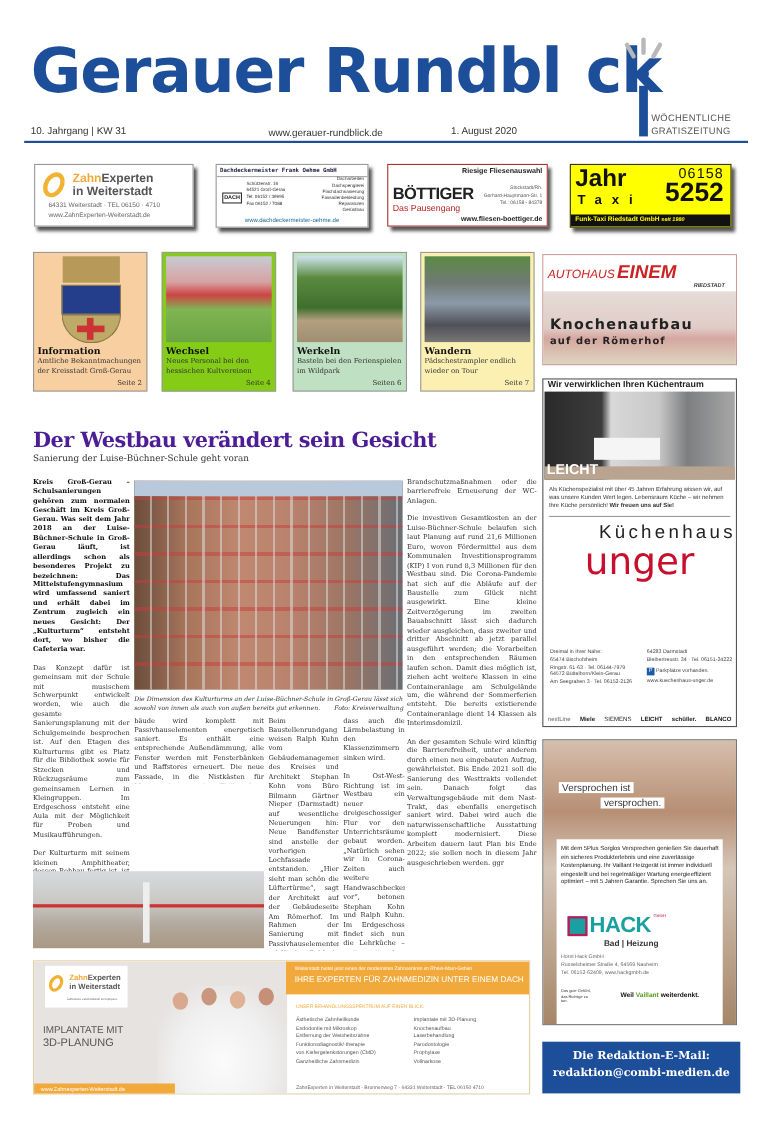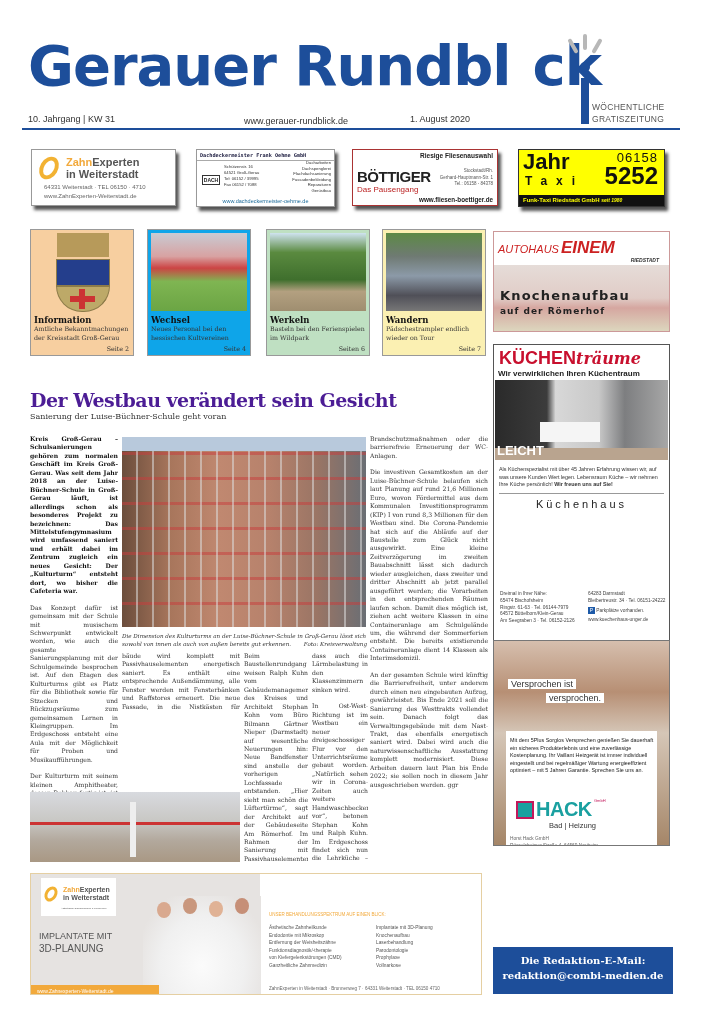--- a/index.html
+++ b/index.html
@@ -96,21 +96,21 @@
     <div style="position:absolute;left:23px;top:0;width:52px;height:24px;background:#b79a5a"></div>
     <div style="position:absolute;left:22px;top:26px;width:54px;height:27px;background:#243e8c;border:1px solid #8c7b49"></div>
     <div style="position:absolute;left:22px;top:53px;width:54px;height:26px;background:#bda968;border-radius:0 0 27px 27px;border:1px solid #8c7b49"></div>
     <div style="position:absolute;left:45px;top:56px;width:6px;height:20px;background:#c33"></div>
     <div style="position:absolute;left:36px;top:63px;width:25px;height:6px;background:#c33"></div>
   </div>
   <h3>Information</h3>
   <p>Amtliche Bekanntmachungen der Kreisstadt Groß-Gerau</p>
   <span class="pg">Seite 2</span>
 </div>
-<div class="teaser" style="left:147px;width:104px;background:#0ea5e9">
+<div class="teaser" style="left:147px;width:104px;background:#84cc16">
   <div class="img" style="background:linear-gradient(#c8cbd3 0%,#d8a2a2 30%,#c44 45%,#7fb552 62%,#6ba544 100%)"></div>
   <h3>Wechsel</h3>
   <p>Neues Personal bei den hessischen Kultvereinen</p>
   <span class="pg">Seite 4</span>
 </div>
 <div class="teaser" style="left:266px;width:104px;background:#bfe0c2">
   <div class="img" style="background:linear-gradient(#cfe3ef 0%,#5a8a3f 25%,#3f6f2d 60%,#b3a080 75%,#9f8e70 100%)"></div>
   <h3>Werkeln</h3>
   <p>Basteln bei den Ferienspielen im Wildpark</p>
   <span class="pg">Seiten 6</span>
@@ -157,30 +157,30 @@
 <div class="rpanel" style="top:231px;height:101px;background:#f4eeea;border-color:#c99">
   <div style="position:absolute;left:0;right:0;top:0;height:33px;background:#fff"></div>
   <div style="position:absolute;left:4px;top:6px;font-size:11px;font-style:italic;color:#c22"><span style="font-weight:normal;color:#c22">AUTOHAUS</span><span style="font-weight:bold;font-size:17px;margin-left:2px">EINEM</span></div>
   <div style="position:absolute;right:10px;top:25px;font-size:5px;font-weight:bold;font-style:italic;color:#333">RIEDSTADT</div>
   <div style="position:absolute;left:0;right:0;top:33px;bottom:0;background:linear-gradient(180deg,#e3d9d5 0%,#ddc6c0 50%,#d09a93 65%,#d8d2b6 100%);opacity:.85"></div>
   <div style="position:absolute;left:6px;top:56px;font-size:13px;font-weight:bold;color:#222;letter-spacing:1.2px;font-family:'DejaVu Sans',sans-serif">Knochenaufbau</div>
   <div style="position:absolute;left:6px;top:74px;font-size:9px;font-weight:bold;color:#222;letter-spacing:1px;font-family:'DejaVu Sans',sans-serif">auf der Römerhof</div>
 </div>
 
 <div class="rpanel" style="top:344px;height:317px;background:#fff;border-color:#555">
-  <div style="padding:3px 5px 0;white-space:nowrap"><span style="font-size:18px;font-weight:bold;color:#c8102e">KÜCHEN</span><span style="font-family:'DejaVu Serif',serif;font-size:16px;font-style:italic;font-weight:bold;color:#c8102e">träume</span></div>
   <div style="margin:0 4px;font-size:8px;font-weight:bold;color:#222;white-space:nowrap">Wir verwirklichen Ihren Küchentraum</div>
   <div style="position:relative;margin:2px 1px 0;height:80px;background:linear-gradient(90deg,#2a2a2a 0%,#3c3c3c 30%,#d8d8d8 35%,#c8c8c8 60%,#7d7e80 75%,#a7a7a7 100%)">
     <div style="position:absolute;left:45px;top:42px;width:60px;height:20px;background:#f5f5f5"></div>
     <div style="position:absolute;left:0;right:0;bottom:0;height:12px;background:#b9a48f"></div>
     <div style="position:absolute;left:2px;bottom:2px;font-size:13px;font-weight:bold;color:#fff">LEICHT</div>
   </div>
   <div style="margin:6px 5px 0;font-size:5.4px;line-height:7.5px;color:#333"><span>Als Küchenspezialist mit über 45 Jahren Erfahrung wissen wir, auf was unsere Kunden Wert legen. Lebensraum Küche – wir nehmen Ihre Küche persönlich!</span> <b>Wir freuen uns auf Sie!</b></div>
   <div style="margin:4px 5px;height:1px;background:#999"></div>
-  <div style="text-align:center;font-size:11px;letter-spacing:3px;color:#222">Küchenhaus</div>
+  <div style="text-align:right;font-size:17px;letter-spacing:3px;color:#222">Küchenhaus</div>
+  <div style="text-align:center;font-size:34px;line-height:34px;color:#c8102e;font-family:'DejaVu Sans',sans-serif">unger</div>
   <div style="position:absolute;left:6px;top:246px;font-size:4.8px;line-height:6.8px;color:#444">
       <div>Dreimal in Ihrer Nähe:</div>
       <div>65474 Bischofsheim</div>
       <div>Ringstr. 61-63 · Tel. 06144-7979</div>
       <div>64572 Büttelborn/Klein-Gerau</div>
       <div>Am Seegraben 3 · Tel. 06152-2126</div>
     </div>
   <div style="position:absolute;left:94px;top:246px;font-size:4.8px;line-height:6.8px;color:#444">
       <div>64283 Darmstadt</div>
       <div>Bleibertreustr. 34 · Tel. 06151-24222</div>
@@ -190,29 +190,29 @@
   <div style="position:absolute;left:4px;right:4px;bottom:3px;display:flex;justify-content:space-between;font-size:5.5px;font-weight:bold;color:#222">
       <span style="font-weight:normal;color:#666">nextLine</span>
       <span>Miele</span>
       <span style="font-weight:normal">SIEMENS</span>
       <span>LEICHT</span>
       <span>schüller.</span>
       <span>BLANCO</span>
     </div>
 </div>
 
-<div class="rpanel" style="top:640px;height:206px;background:linear-gradient(180deg,#d6bfae 0%,#b78f74 25%,#d5c6b7 45%,#a58668 100%);border-color:#777">
+<div class="rpanel" style="top:672px;height:260px;background:linear-gradient(180deg,#d6bfae 0%,#b78f74 25%,#d5c6b7 45%,#a58668 100%);border-color:#777">
   <div style="position:absolute;left:14px;top:38px;background:#fff;padding:0 3px;font-size:9px;color:#333">Versprochen ist</div>
   <div style="position:absolute;left:52px;top:52px;background:#fff;padding:0 3px;font-size:9px;color:#333">versprochen.</div>
   <div style="position:absolute;left:12px;right:12px;top:90px;bottom:0;background:#fff"></div>
   <div style="position:absolute;left:16px;right:14px;top:96px;font-size:5.4px;line-height:7.5px;color:#222">Mit dem 5Plus Sorglos Versprechen genießen Sie dauerhaft ein sicheres Produkterlebnis und eine zuverlässige Kostenplanung. Ihr Vaillant Heizgerät ist immer individuell eingestellt und bei regelmäßiger Wartung energieeffizient optimiert – mit 5 Jahren Garantie. Sprechen Sie uns an.</div>
   <div style="position:absolute;left:22px;top:160px;width:18px;height:18px;border:2px solid #c2185b;background:#1aa0a0"></div>
   <div style="position:absolute;left:42px;top:157px;font-size:20px;font-weight:bold;color:#1aa0a0;letter-spacing:-.5px">HACK</div>
   <div style="position:absolute;left:100px;top:157px;font-size:4px;color:#c2185b">GmbH</div>
-  <div style="position:absolute;left:55px;top:180px;font-size:7.5px;font-weight:normal;color:#333">Bad | Heizung</div>
+  <div style="position:absolute;left:55px;top:180px;font-size:7.5px;font-weight:bold;color:#333">Bad | Heizung</div>
   <div style="position:absolute;left:16px;top:195px;font-size:4.8px;line-height:6.8px;color:#666">
       <div>Horst Hack GmbH</div>
       <div>Rüsselsheimer Straße 4, 64569 Nauheim</div>
       <div>Tel. 06152-62409, www.hackgmbh.de</div>
     </div>
   <div style="position:absolute;left:16px;top:226px;width:30px;font-size:3.6px;line-height:4.6px;color:#333">Das gute Gefühl, das Richtige zu tun.</div>
   <div style="position:absolute;left:70px;top:229px;font-size:6px;font-weight:bold;color:#111;white-space:nowrap"><span>Weil</span> <span style="color:#5a9e1f">Vaillant</span> <span>weiterdenkt.</span></div>
 </div>
 
 <div class="abs" style="left:493px;top:947px;width:180px;height:47px;background:#1d4e9a;color:#fff;text-align:center;font-weight:bold;padding-top:6px">
@@ -228,20 +228,24 @@
   <div style="position:absolute;left:30px;top:33px;font-size:2.5px;color:#555">Ästhetische Zahnheilkunde &amp; Prophylaxe</div>
   <div style="position:absolute;left:8px;top:57px;font-size:9px;color:#555">IMPLANTATE MIT</div>
   <div style="position:absolute;left:8px;top:69px;font-size:10px;color:#555">3D-PLANUNG</div>
   <div style="position:absolute;left:112px;top:22px;width:118px;height:100px;background:radial-gradient(ellipse at 50% 70%,#fbfbfb 0%,#f0f0f0 50%,#e6e3e1 80%)">
     <div style="position:absolute;left:14px;top:6px;width:14px;height:16px;border-radius:50%;background:#d9a98f"></div>
     <div style="position:absolute;left:40px;top:2px;width:14px;height:16px;border-radius:50%;background:#c9977d"></div>
     <div style="position:absolute;left:66px;top:5px;width:14px;height:16px;border-radius:50%;background:#e0b295"></div>
     <div style="position:absolute;left:92px;top:2px;width:14px;height:16px;border-radius:50%;background:#c68f77"></div>
   </div>
   <div style="position:absolute;left:0;top:111px;width:128px;height:11px;background:#f2a93b;color:#fff;font-size:5px;padding:3px 6px">www.Zahnexperten-Weiterstadt.de</div>
+  <div style="position:absolute;left:229px;top:0;right:0;height:30px;background:#f2a93b;color:#fff;padding:4px 8px">
+    <div style="font-size:4.5px;white-space:nowrap">Weiterstadt bietet jetzt einen der modernsten Zahnzentren im Rhein-Main-Gebiet</div>
+    <div style="font-size:7.5px;margin-top:3px;white-space:nowrap">IHRE EXPERTEN FÜR ZAHNMEDIZIN UNTER EINEM DACH</div>
+  </div>
   <div style="position:absolute;left:238px;top:38px;font-size:4.5px;color:#f2a93b">UNSER BEHANDLUNGSSPEKTRUM AUF EINEN BLICK:</div>
   <ul style="position:absolute;left:238px;top:50px;list-style:none;font-size:4.8px;line-height:7.5px;color:#555">
     <li>Ästhetische Zahnheilkunde</li>
       <li>Endodontie mit Mikroskop</li>
       <li>Entfernung der Weisheitszähne</li>
       <li>Funktionsdiagnostik/-therapie</li>
       <li>von Kiefergelenkstörungen (CMD)</li>
       <li>Ganzheitliche Zahnmedizin</li>
   </ul>
   <ul style="position:absolute;left:345px;top:50px;list-style:none;font-size:4.8px;line-height:7.5px;color:#555">

